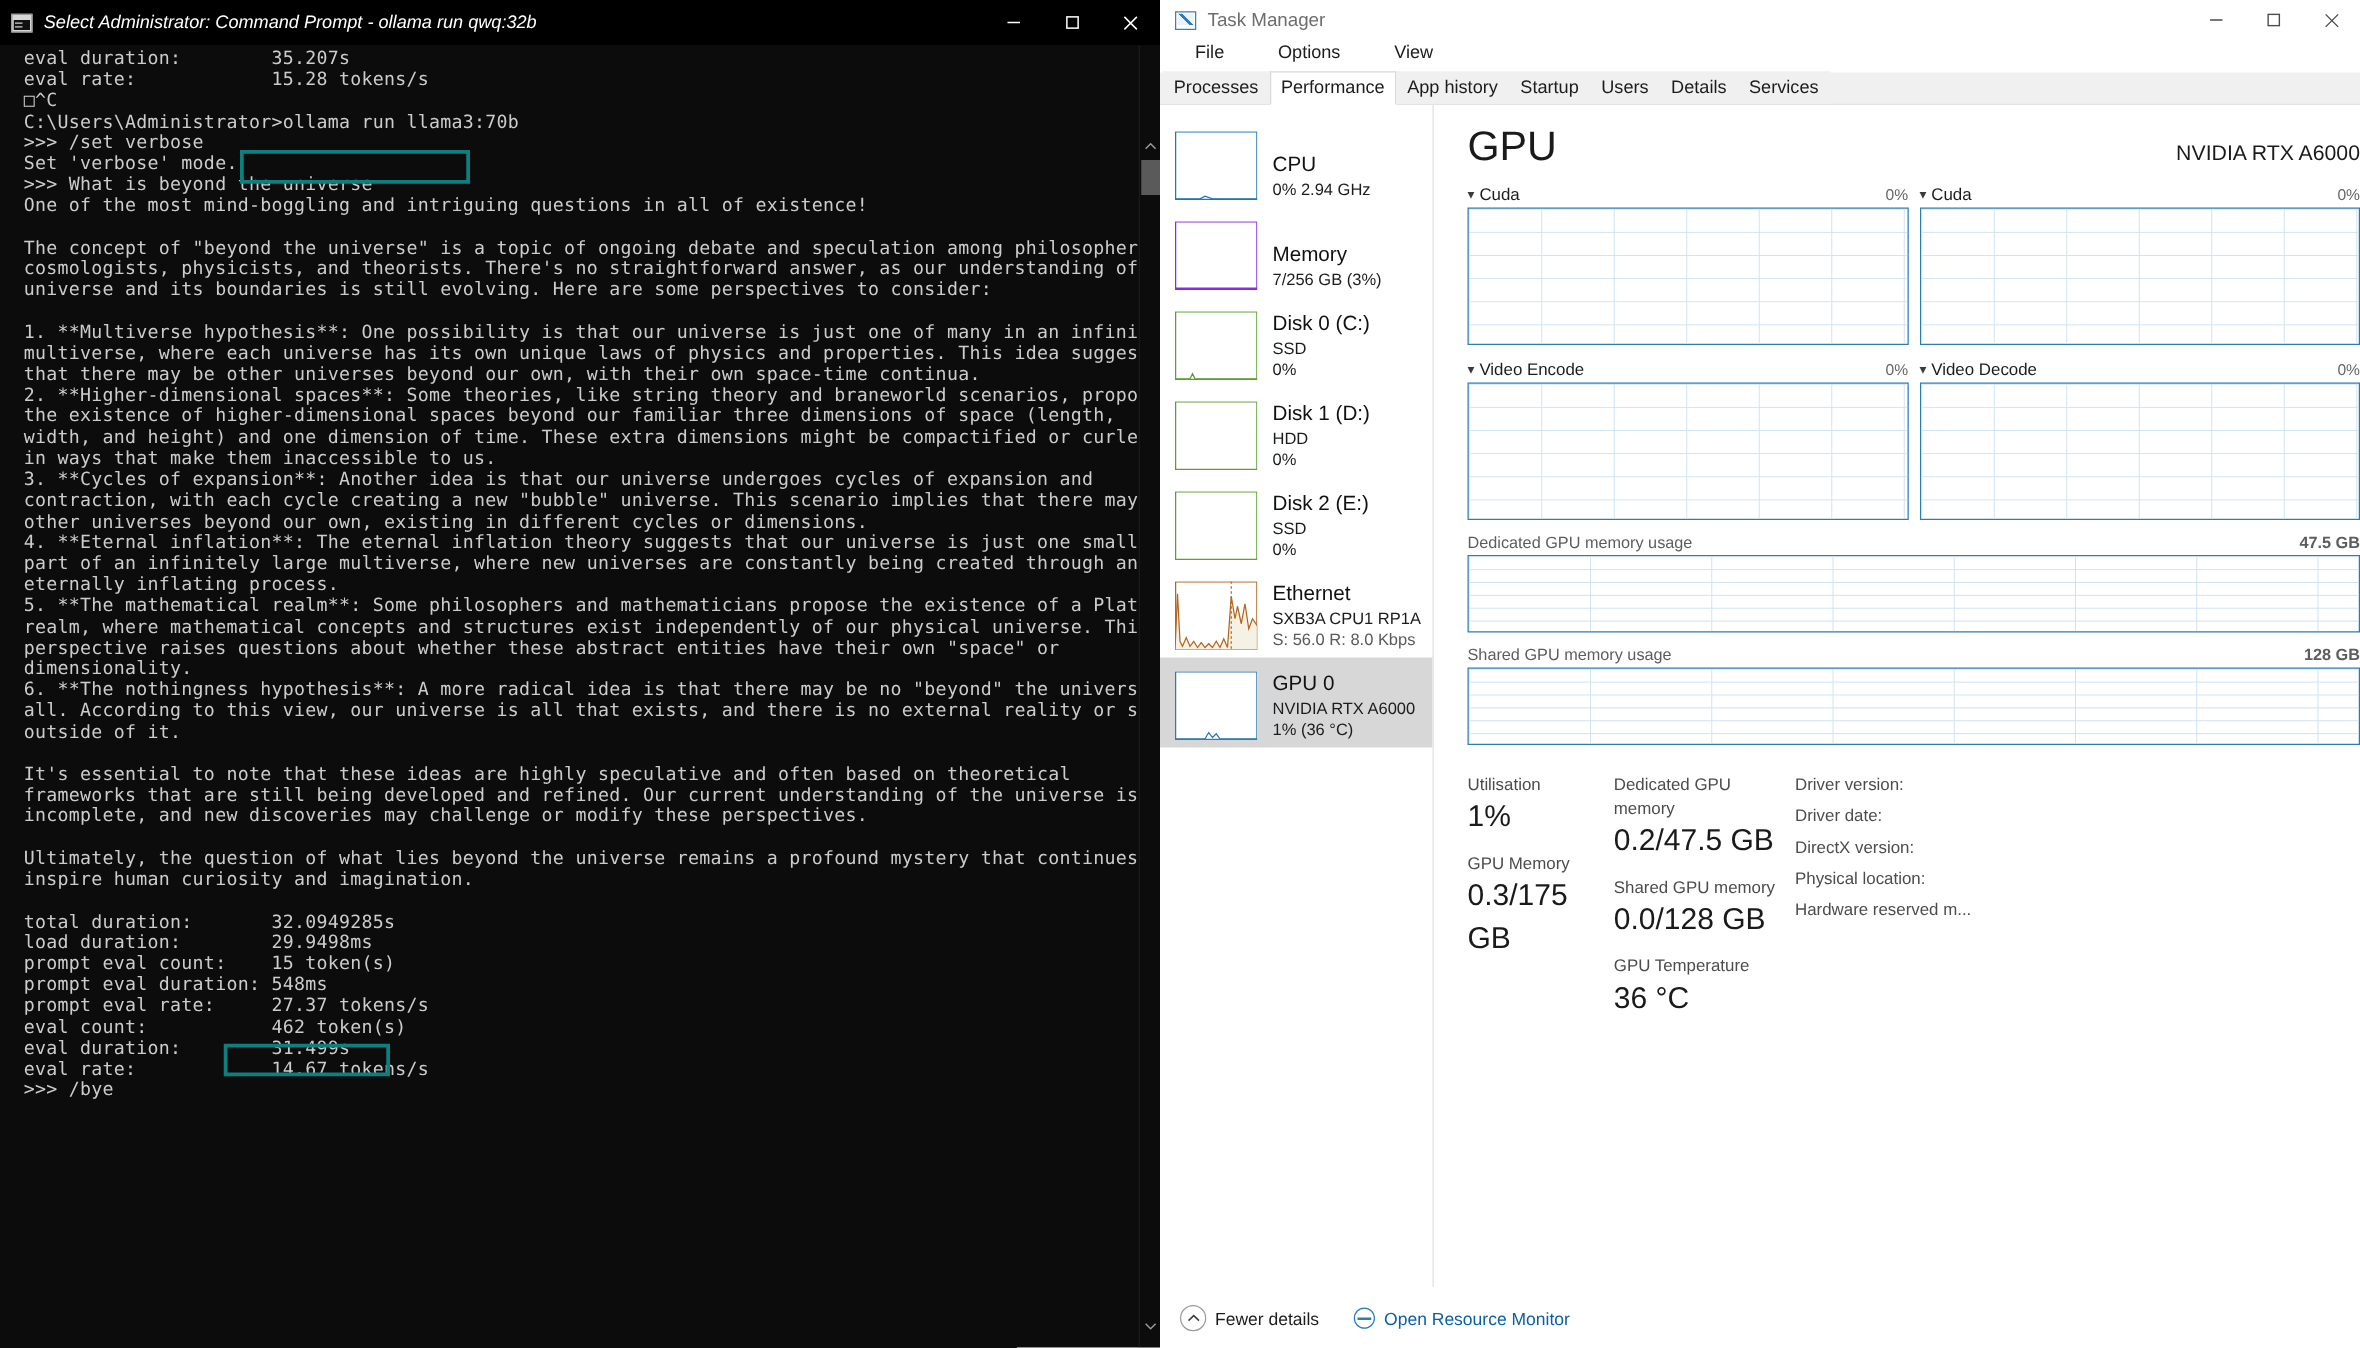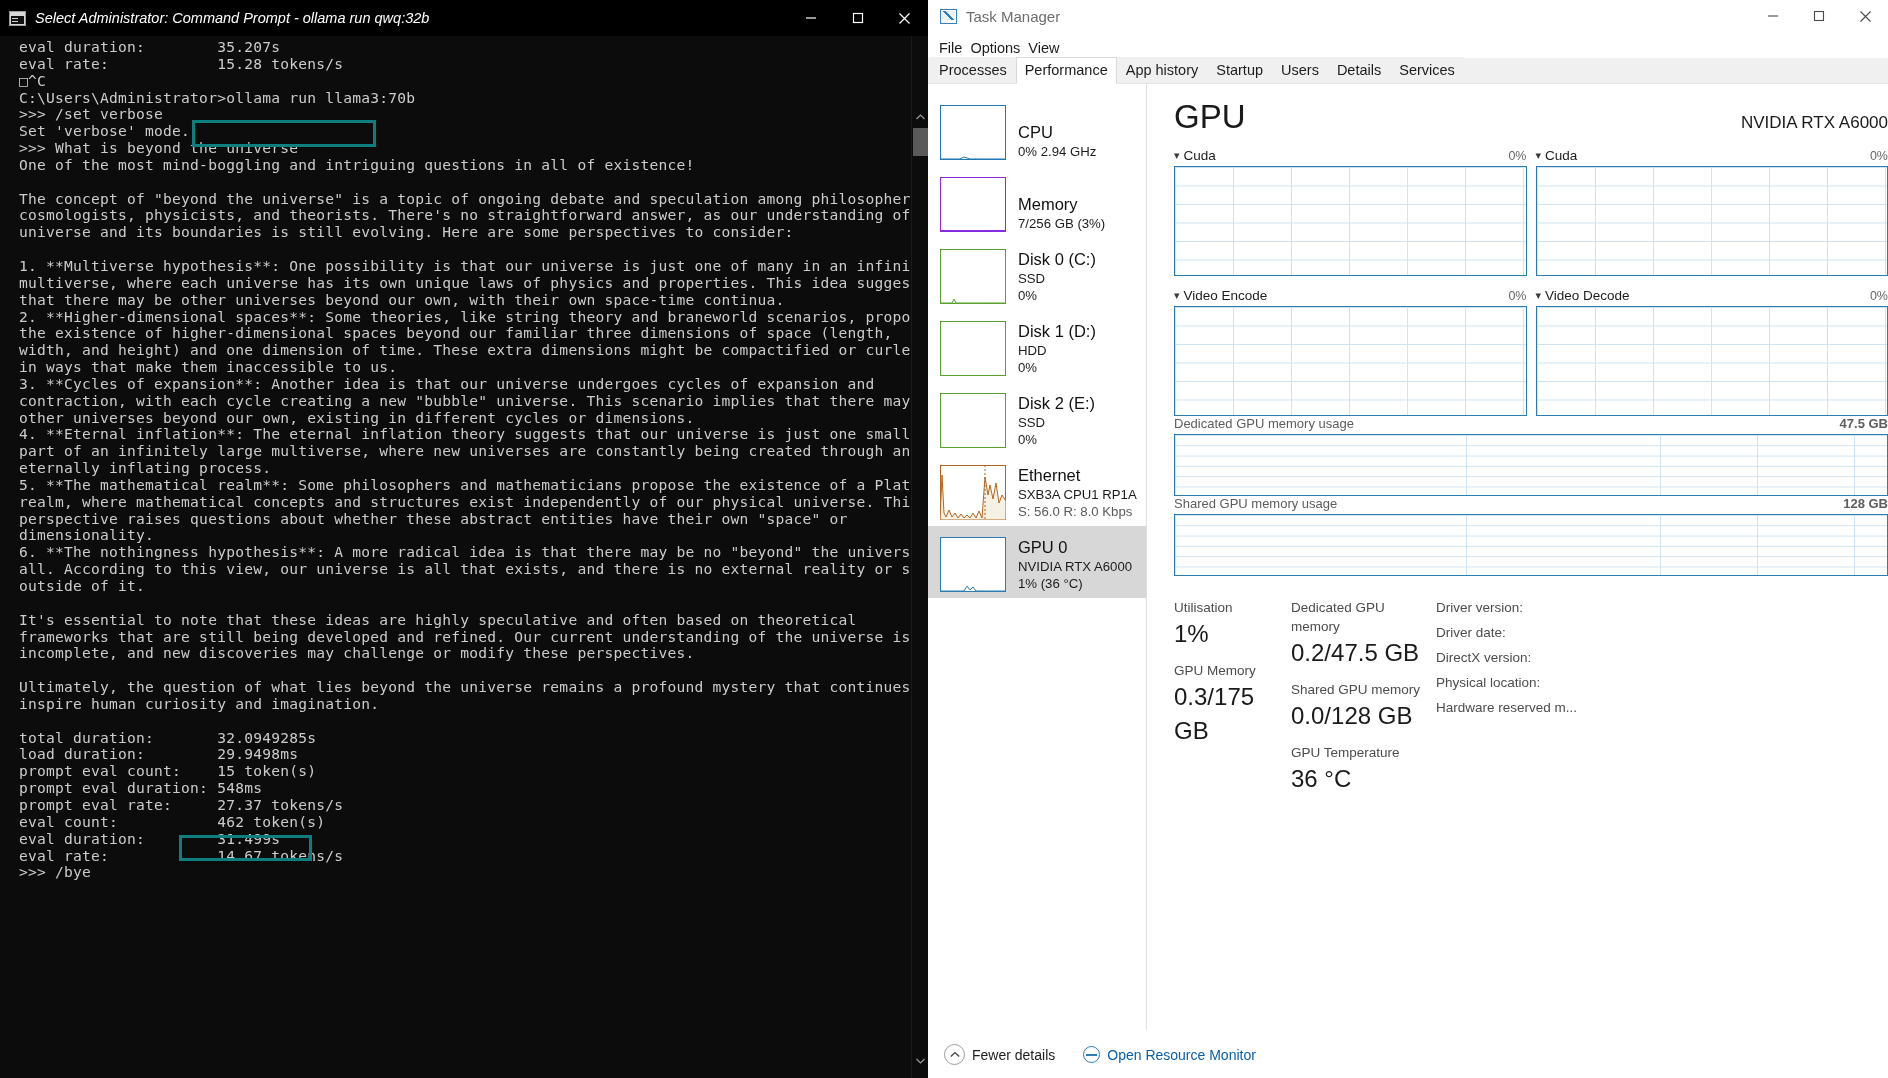--- a/index.html
+++ b/index.html
@@ -105,22 +105,22 @@
       linear-gradient(45deg, transparent 45%, #2d7dbd 45%, #2d7dbd 58%, transparent 58%),
       #eaf3fa;
   }
   .tm-title-text { color: #6d6d6d; font-size: 15px; }
   .tm-winbtns { margin-left: auto; display: flex; height: 32px; }
   .tm-winbtn {
     width: 46px; height: 32px; display: flex; align-items: center; justify-content: center;
     color: #4a4a4a;
   }
   .tm-menubar {
-    height: 26px; display: flex; align-items: flex-end; padding-left: 7px;
-    gap: 0; flex: none; color: #1c1c1c; font-size: 14.5px;
+    height: 26px; display: flex; align-items: flex-start; padding-left: 24px;
+    gap: 35px; flex: none; color: #1c1c1c; font-size: 14.5px;
   }
   .tm-menubar span { padding: 2px 4px; }
   .tm-tabs {
     height: 26px; display: flex; align-items: flex-end; flex: none;
     padding-left: 2px; border-bottom: 1px solid #e3e3e3;
     background: #f0f0f0;
   }
   .tm-tab {
     padding: 3px 8px 4px 8px; font-size: 14.5px; color: #1c1c1c;
     background: #f0f0f0; border: 1px solid transparent; border-bottom: none;
@@ -172,21 +172,21 @@
     position: relative; overflow: hidden;
   }
   .gbox .grid {
     position: absolute; inset: 0;
     background-image:
       linear-gradient(to right, #cfe3f2 1px, transparent 1px),
       linear-gradient(to bottom, #cfe3f2 1px, transparent 1px);
     background-size: 58px 18.5px;
   }
   .mem-label {
-    display: flex; font-size: 13px; color: #5d5d5d; margin: 0 0 3px 0;
+    display: flex; font-size: 13px; color: #5d5d5d; margin: 10px 0 3px 0;
   }
   .mem-label .right { margin-left: auto; font-weight: bold; }
   .mem-box { border: 1px solid #2c7cb0; height: 62px; position: relative; overflow: hidden; }
   .mem-box .grid {
     position: absolute; inset: 0;
     background-image:
       linear-gradient(to right, #cfe3f2 1px, transparent 1px),
       linear-gradient(to bottom, #cfe3f2 1px, transparent 1px);
     background-size: 97px 10.3px;
   }

